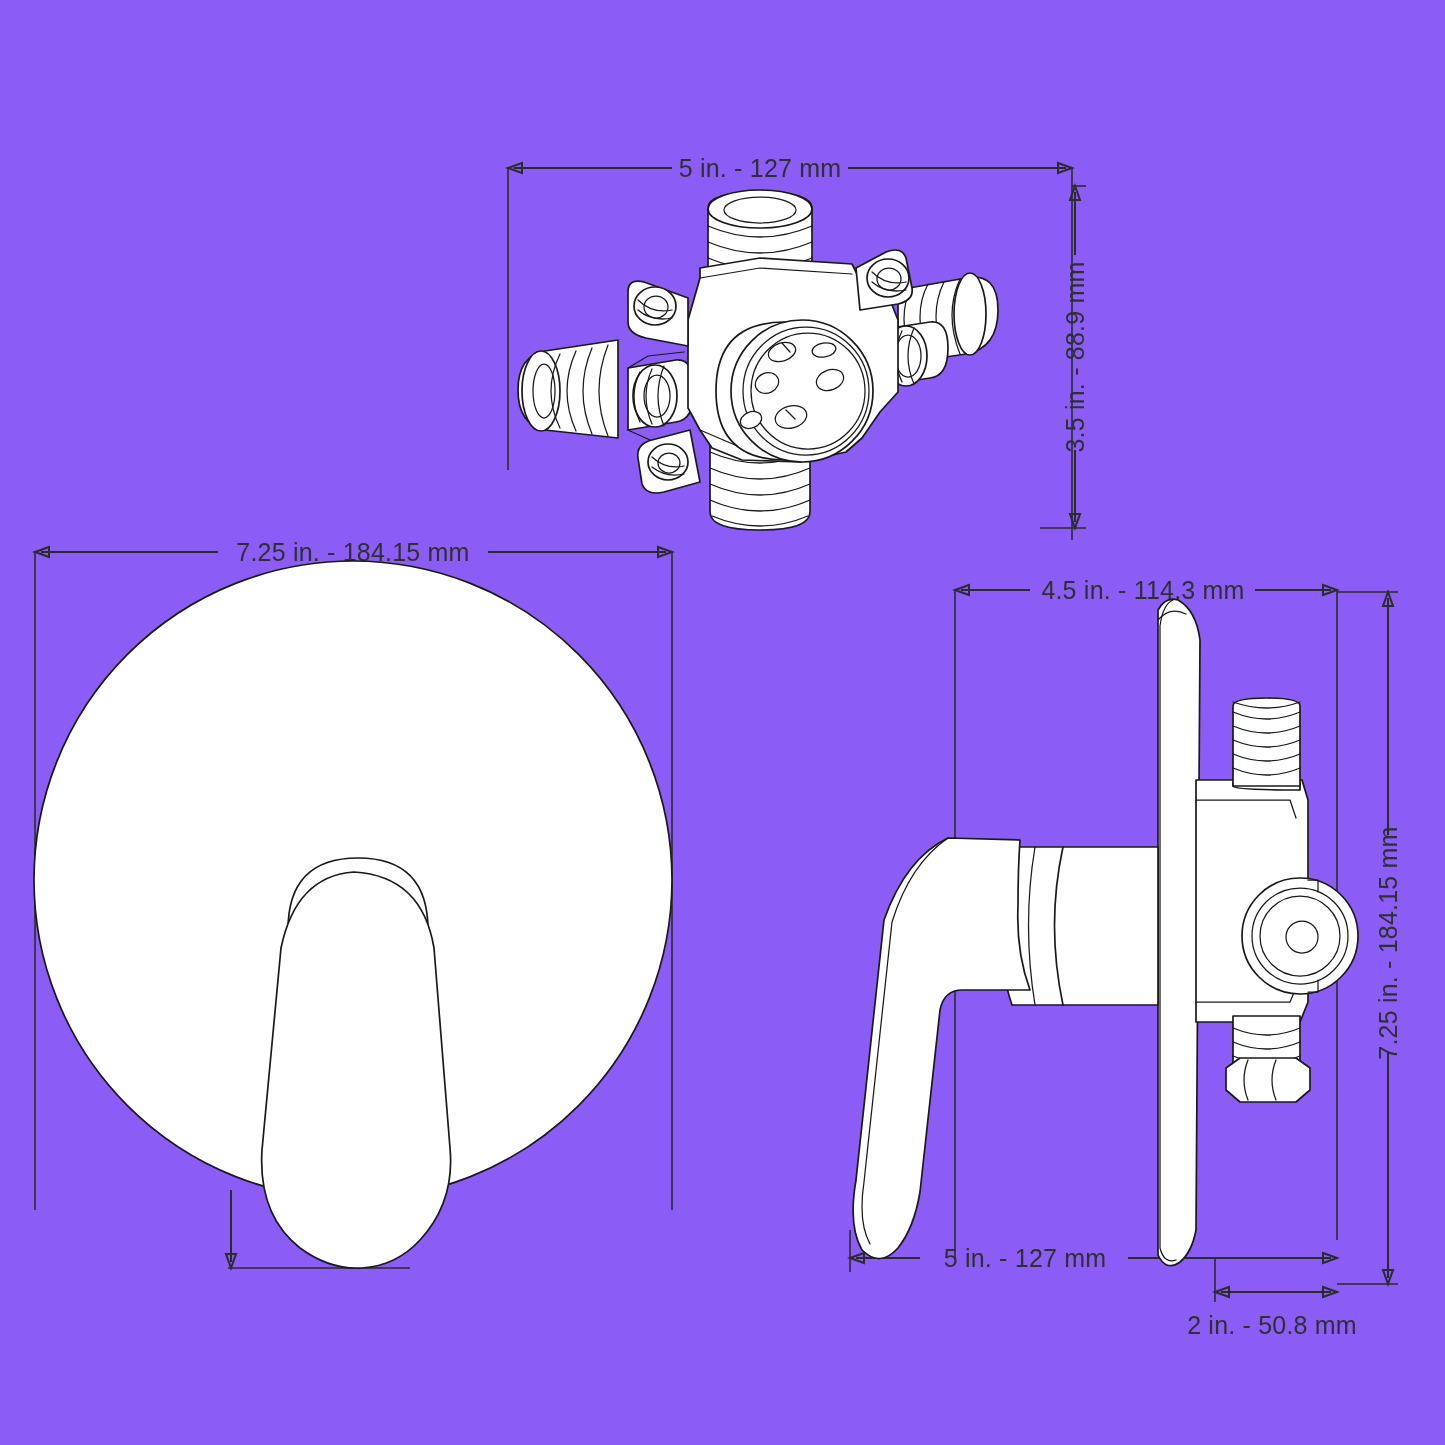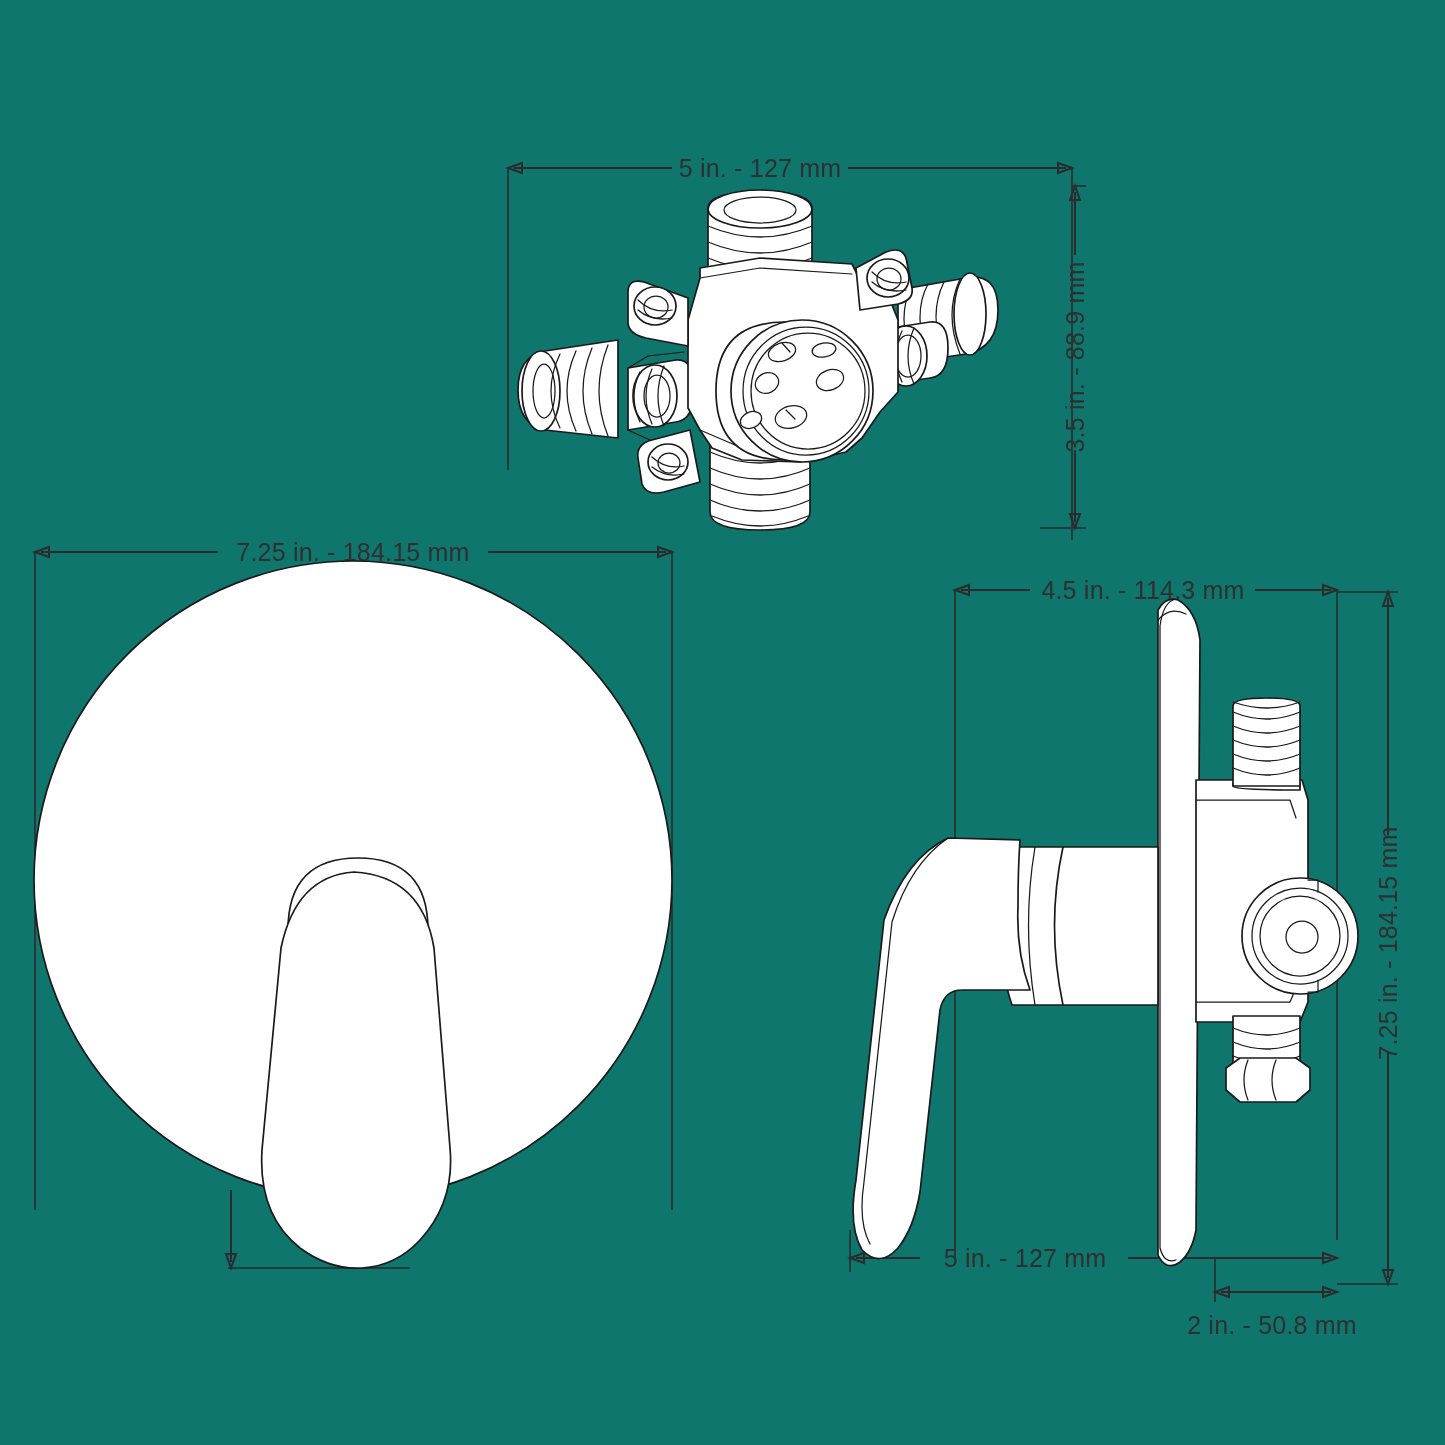--- a/index.html
+++ b/index.html
@@ -4,21 +4,21 @@
 <style>
   html, body {
     margin: 0;
     padding: 0;
     background: #ffffff;
   }
   #sheet {
     position: relative;
     width: 1445px;
     height: 1445px;
-    background: #0f766e;
+    background: #8b5cf6;
     font-family: "Liberation Sans", sans-serif;
     overflow: hidden;
   }
   #sheet svg {
     display: block;
     width: 1445px;
     height: 1445px;
   }
   .ln   { fill: none; stroke: #1a1a1a; stroke-width: 1.7; stroke-linecap: round; stroke-linejoin: round; }
   .ln-t { fill: none; stroke: #1a1a1a; stroke-width: 1.25; stroke-linecap: round; stroke-linejoin: round; }

